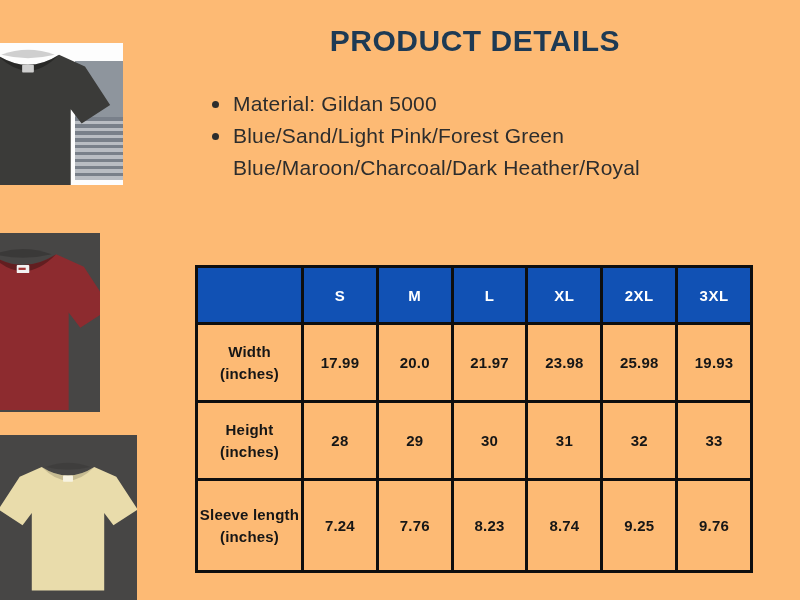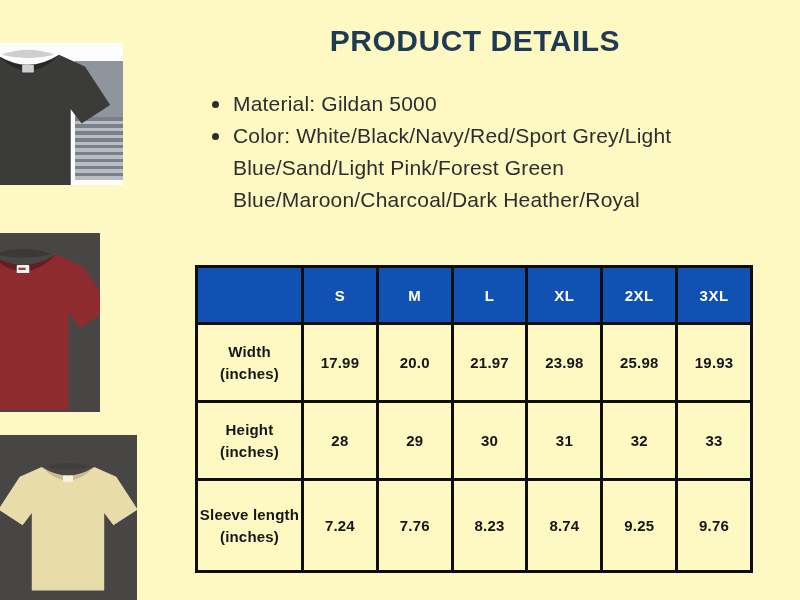--- a/index.html
+++ b/index.html
@@ -1,18 +1,18 @@
 <!DOCTYPE html>
 <html><head>
 <meta charset="utf-8">
 <style>
   html,body { margin:0; padding:0; background:#ffffff; }
   .screen {
     position:relative; width:800px; height:600px; overflow:hidden;
-    background:#fef9c3; font-family:"Liberation Sans", sans-serif;
+    background:#fdba74; font-family:"Liberation Sans", sans-serif;
   }
 
   
   .title {
     position:absolute; left:195px; top:24px; width:560px; margin:0;
     text-align:center; font-size:30px; font-weight:bold;
     letter-spacing:0.5px; color:#1e3a54;
   }
 
   
@@ -90,21 +90,20 @@
 
   <h1 class="title">PRODUCT DETAILS</h1>
 
   <ul class="details">
     <li>
       <span class="dot"></span>
       <div>Material: Gildan 5000</div>
     </li>
     <li>
       <span class="dot"></span>
-      <div>Color: White/Black/Navy/Red/Sport Grey/Light</div>
       <div>Blue/Sand/Light Pink/Forest Green</div>
       <div>Blue/Maroon/Charcoal/Dark Heather/Royal</div>
     </li>
   </ul>
 
   <table class="size-chart">
     <colgroup>
         <col class="c0">
         <col span="6">
       </colgroup>

